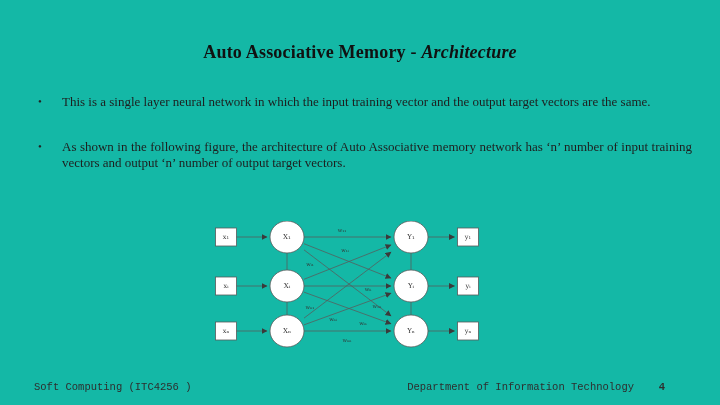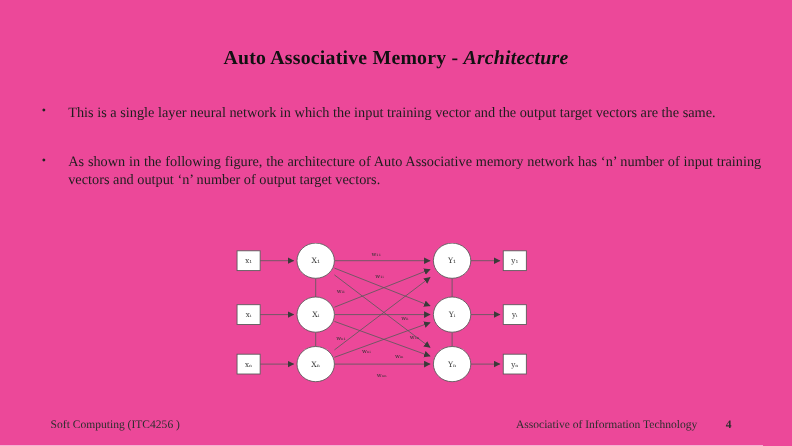--- a/index.html
+++ b/index.html
@@ -1,38 +1,38 @@
 <!DOCTYPE html>
 <html><head>
 <meta charset="utf-8">
 <style>
   * { box-sizing: border-box; }
   html, body { margin: 0; padding: 0; background: #ffffff; }
   body { width: 720px; height: 405px; font-family: "Liberation Serif", serif; }
   .slide {
     position: relative; width: 720px; height: 405px;
-    background: #ec4899; overflow: hidden; color: #1c1c1c;
+    background: #14b8a6; overflow: hidden; color: #1c1c1c;
   }
   .title {
     position: absolute; top: 42px; left: 0; width: 100%;
     text-align: center; font-size: 18px; font-weight: bold;
     letter-spacing: 0.2px; color: #111;
   }
   .title .emph { font-style: italic; }
   .bullets { position: absolute; top: 94px; left: 38px; right: 28px; }
   .bullet { display: flex; margin-bottom: 29px; }
   .bullet .marker { flex: 0 0 24px; width: 24px; font-size: 11px; padding-top: 1px; color: #222; }
   .bullet .text {
     flex: 1; font-size: 13px; line-height: 16px;
     text-align: justify; color: #1e1e1e;
   }
   .diagram { position: absolute; left: 198px; top: 221px; width: 295px; height: 142px; }
   .footer {
-    position: absolute; left: 16px; right: 0; bottom: 10px; height: 14px;
-    font-family: Liberation Serif, serif; font-size: 10.5px; color: #2e2e2e;
+    position: absolute; left: 4px; right: 0; bottom: 10px; height: 14px;
+    font-family: Liberation Mono, monospace; font-size: 10.5px; color: #2e2e2e;
   }
   .footer .course { position: absolute; left: 30px; }
   .footer .dept { position: absolute; right: 86px; }
   .footer .pagenum { position: absolute; right: 55px; font-weight: bold; }
 </style>
 </head>
 <body>
 
 <div class="slide">
 
@@ -106,17 +106,17 @@
       <text x="112" y="44" font-size="5.2" text-anchor="middle" dominant-baseline="middle" fill="#333333" font-family="&quot;DejaVu Serif&quot;, serif">wᵢ₁</text>
       <text x="170" y="69" font-size="5.2" text-anchor="middle" dominant-baseline="middle" fill="#333333" font-family="&quot;DejaVu Serif&quot;, serif">wᵢᵢ</text>
       <text x="165" y="103" font-size="5.2" text-anchor="middle" dominant-baseline="middle" fill="#333333" font-family="&quot;DejaVu Serif&quot;, serif">wᵢₙ</text>
       <text x="112" y="87" font-size="5.2" text-anchor="middle" dominant-baseline="middle" fill="#333333" font-family="&quot;DejaVu Serif&quot;, serif">wₙ₁</text>
       <text x="135" y="99" font-size="5.2" text-anchor="middle" dominant-baseline="middle" fill="#333333" font-family="&quot;DejaVu Serif&quot;, serif">wₙᵢ</text>
       <text x="149" y="120" font-size="5.2" text-anchor="middle" dominant-baseline="middle" fill="#333333" font-family="&quot;DejaVu Serif&quot;, serif">wₙₙ</text>
     </svg>
 
   <div class="footer">
     <span class="course">Soft Computing (ITC4256 )</span>
-    <span class="dept">Associative of Information Technology</span>
+    <span class="dept">Department of Information Technology</span>
     <span class="pagenum">4</span>
   </div>
 
 </div>
 
 </body></html>

